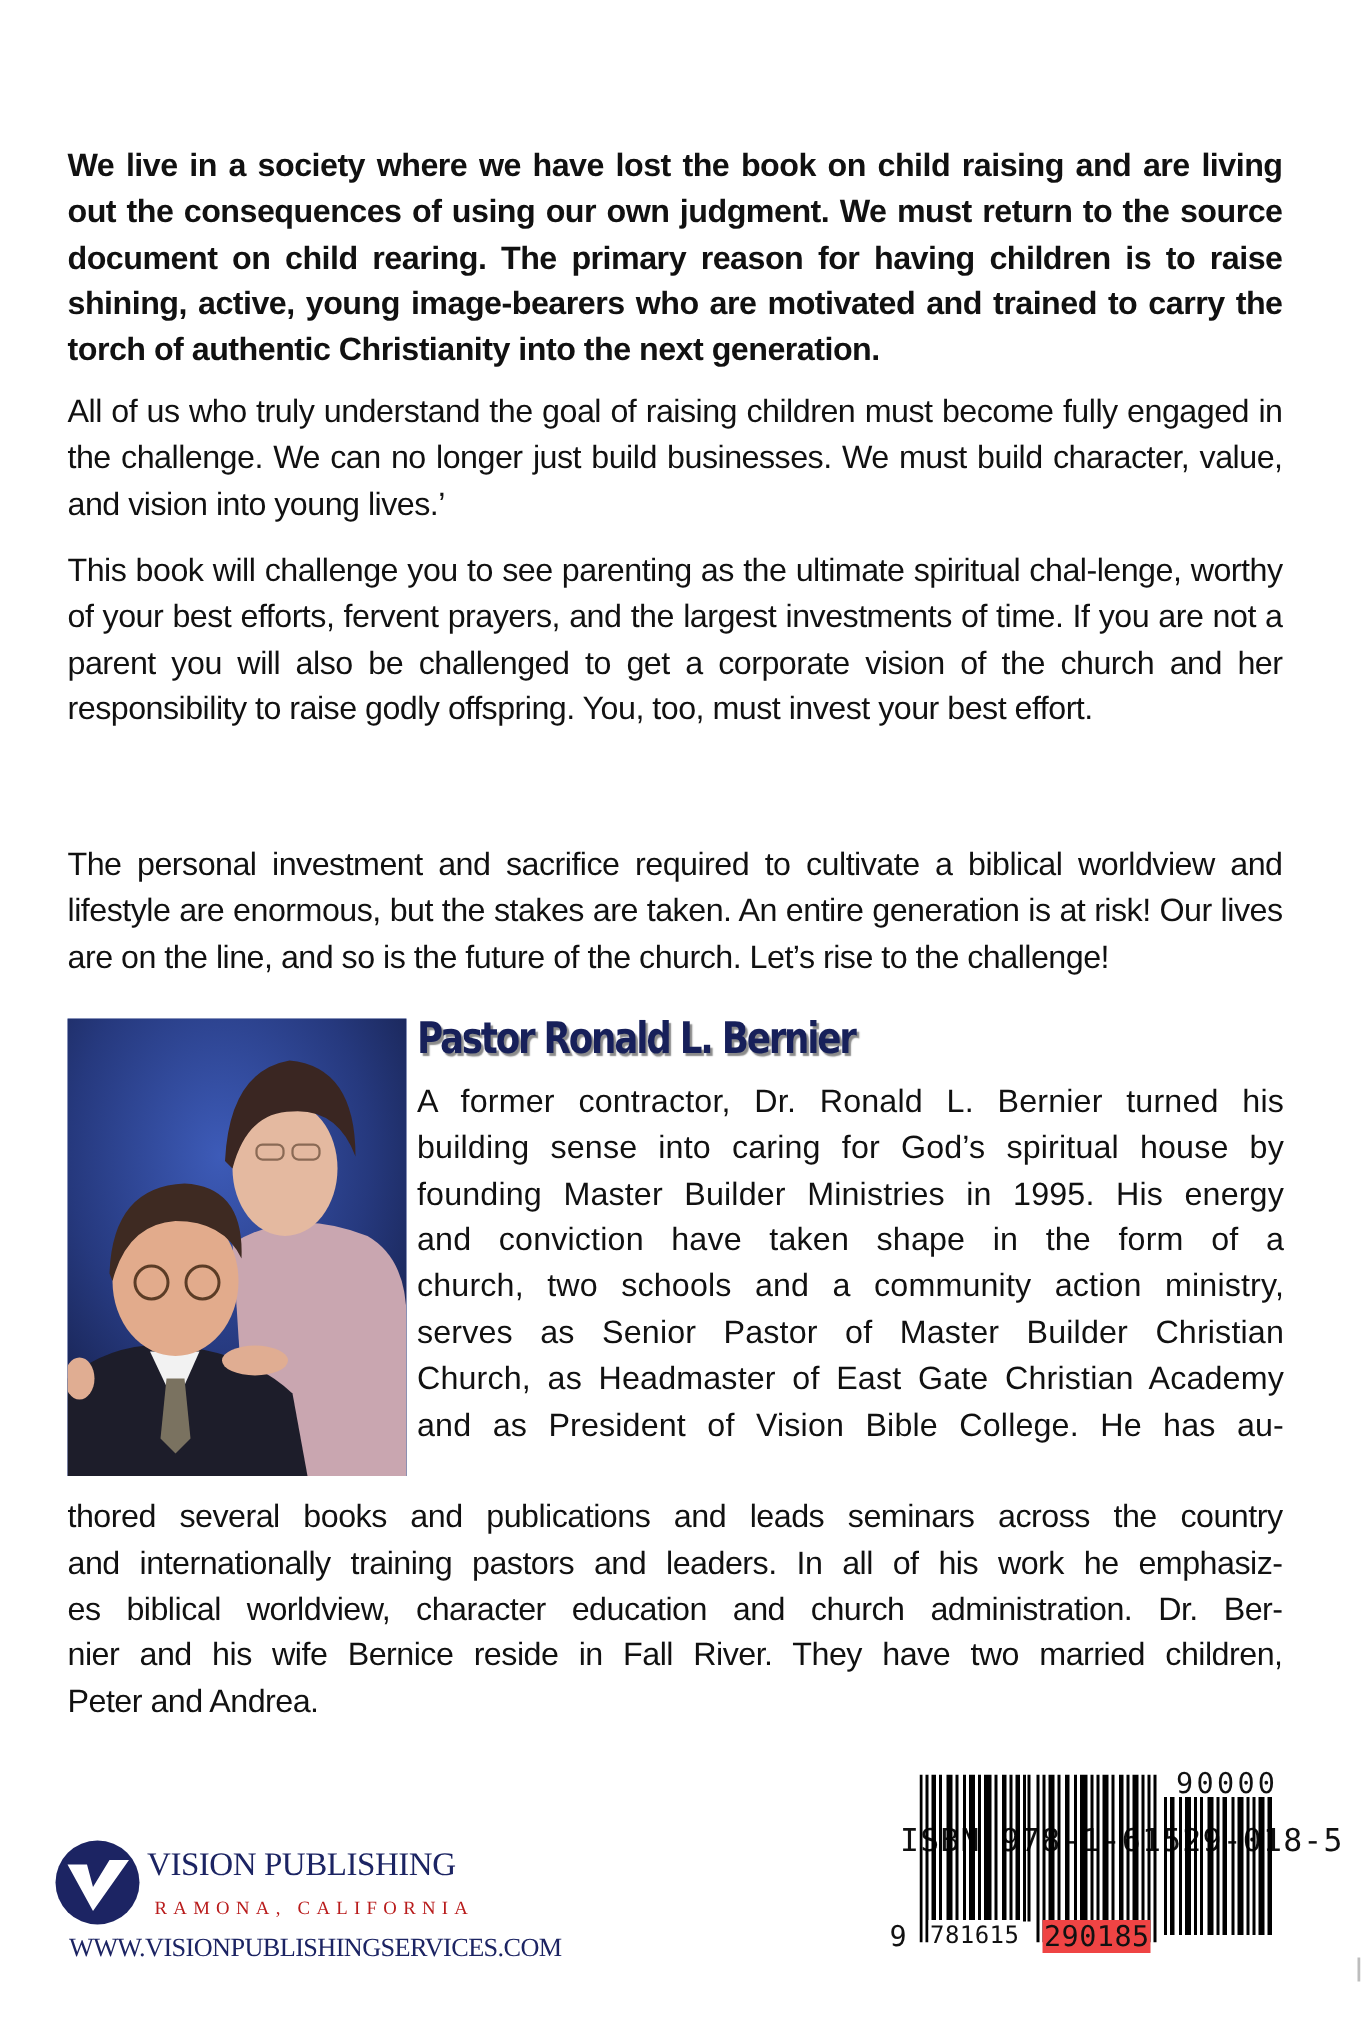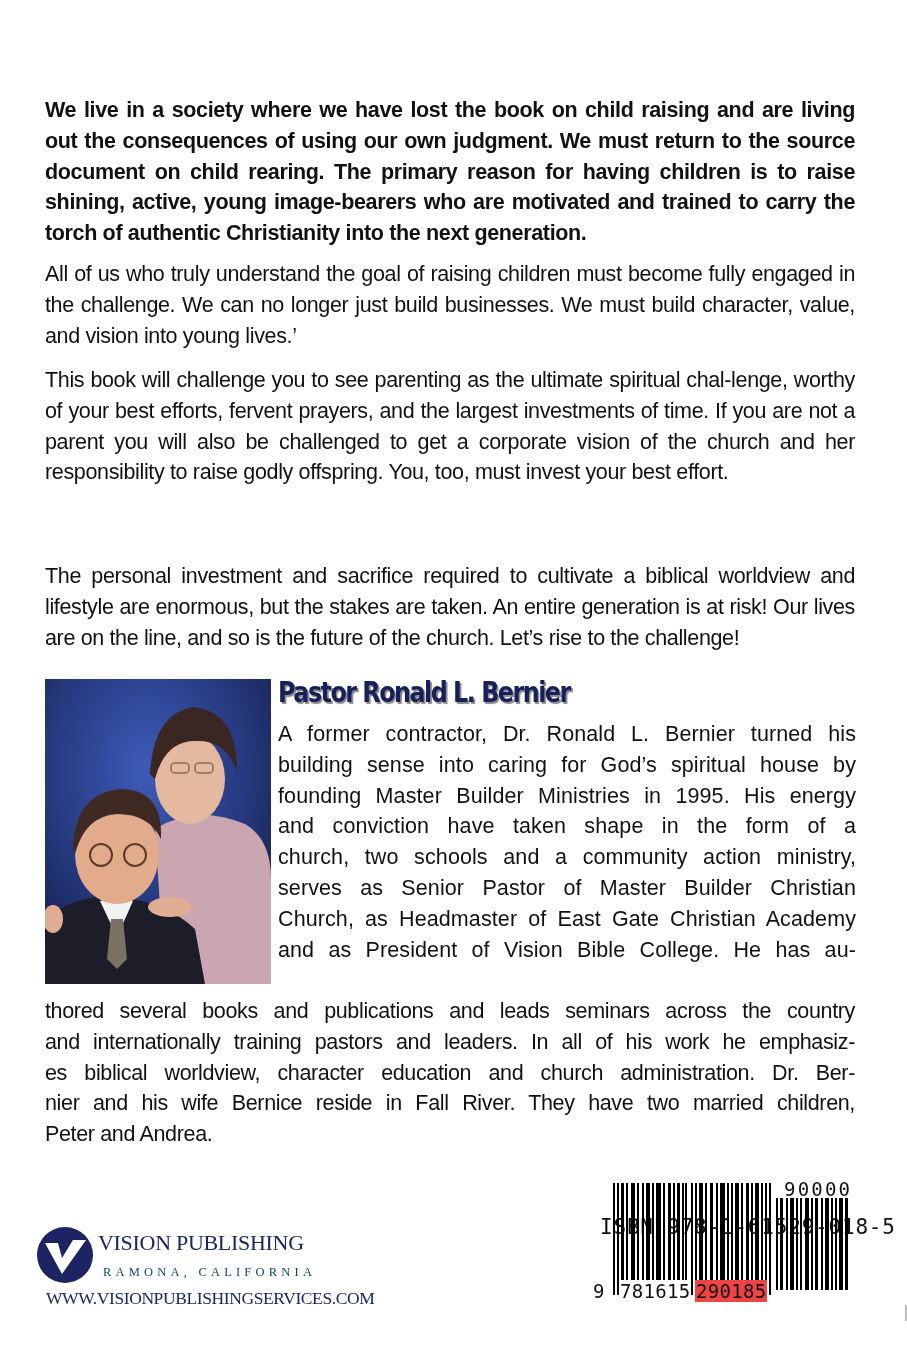--- a/index.html
+++ b/index.html
@@ -50,41 +50,41 @@
     position: absolute; left: 36px; top: 1226px;
   }
   .logo-word {
     position: absolute; left: 98px; top: 1230px;
     font-family: "Liberation Serif", "DejaVu Serif", serif;
     font-size: 22px; color: #1c2463; letter-spacing: -0.3px; white-space: nowrap;
   }
   .logo-sub {
     position: absolute; left: 103px; top: 1265px;
     font-family: "Liberation Serif", serif; font-size: 12.5px;
-    color: #0c4a6e; letter-spacing: 4.2px; white-space: nowrap;
+    color: #b91c1c; letter-spacing: 4.2px; white-space: nowrap;
   }
   .logo-url {
     position: absolute; left: 46px; top: 1288px;
     font-family: "Liberation Serif", serif; font-size: 17.5px;
     color: #1c2463; letter-spacing: -0.4px; white-space: nowrap;
   }
 
   .isbn-label {
     position: absolute; left: 600px; top: 1215px;
     font-family: "DejaVu Sans Mono", "Liberation Mono", monospace;
     font-size: 21px; color: #111; letter-spacing: 0.8px; white-space: nowrap;
   }
   .barcode-main { position: absolute; left: 613px; top: 1183px; }
   .barcode-addon { position: absolute; left: 776px; top: 1198px; }
   .addon-digits {
     position: absolute; left: 784px; top: 1178px;
     font-family: "DejaVu Sans Mono", monospace; font-size: 19px; letter-spacing: 2.2px;
   }
   .ean-first { position: absolute; left: 593px; top: 1280px; font-family: "DejaVu Sans Mono", monospace; font-size: 19px; }
-  .ean-left { position: absolute; left: 619px; top: 1280px; font-family: "DejaVu Sans Mono", monospace; font-size: 19px; letter-spacing: 0.3px; background:#fff; padding: 0 1px; }
+  .ean-left { position: absolute; left: 619px; top: 1280px; font-family: "DejaVu Sans Mono", monospace; font-size: 16px; letter-spacing: 0.3px; background:#fff; padding: 0 1px; }
   .ean-right { position: absolute; left: 695px; top: 1280px; font-family: "DejaVu Sans Mono", monospace; font-size: 19px; letter-spacing: 0.3px; background:#ef4444; padding: 0 1px; }
   .edge-mark { position: absolute; left: 905px; top: 1305px; width: 2px; height: 16px; background: #bdbdbd; }
 </style>
 </head>
 <body>
 
 <p class="para" id="p1">We live in a society where we have lost the book on child raising and are living out the consequences of using our own judgment.  We must return to the source document on child rearing.  The primary reason for having children is to raise shining, active, young image-bearers who are motivated and trained to carry the torch of authentic Christianity into the next generation.</p>
 <p class="para" id="p2">All of us who truly understand the goal of raising children must become fully engaged in the challenge.  We can no longer just build businesses.  We must build character, value, and vision into young lives.’</p>
 <p class="para" id="p3">This book will challenge you to see parenting as the ultimate spiritual chal-lenge, worthy of your best efforts, fervent prayers, and the largest investments of time.  If you are not a parent you will also be challenged to get a corporate vision of the church and her responsibility to raise godly offspring.  You, too, must invest your best effort.</p>
 <p class="para" id="p4">The personal investment and sacrifice required to cultivate a biblical worldview and lifestyle are enormous, but the stakes are taken.  An entire generation is at risk!  Our lives are on the line, and so is the future of the church.  Let’s rise to the challenge!</p>

